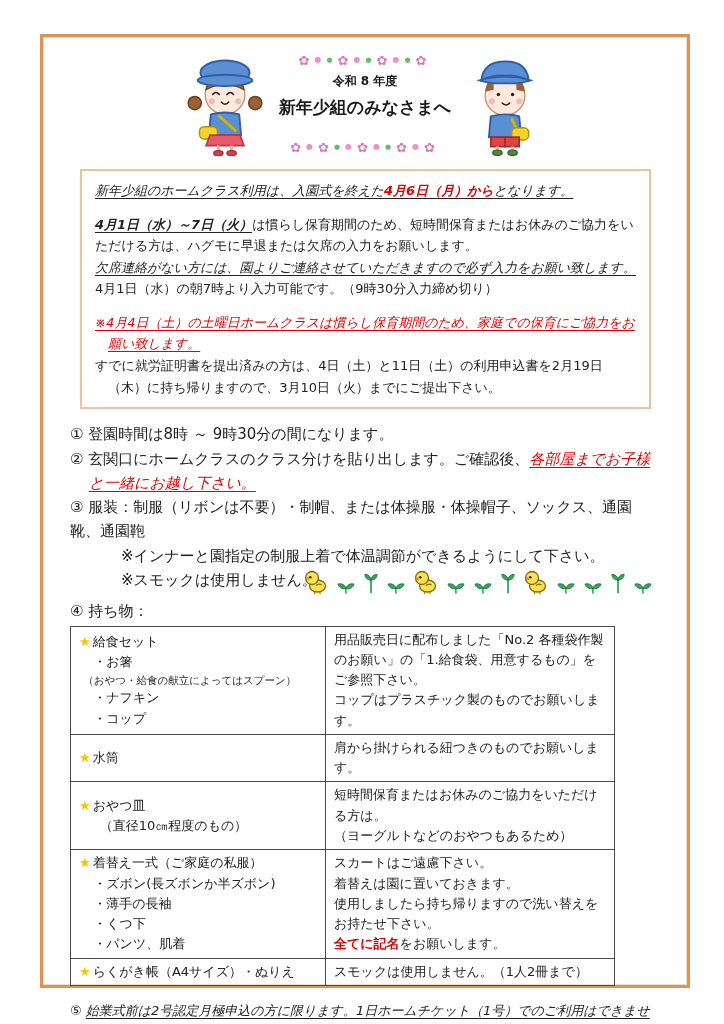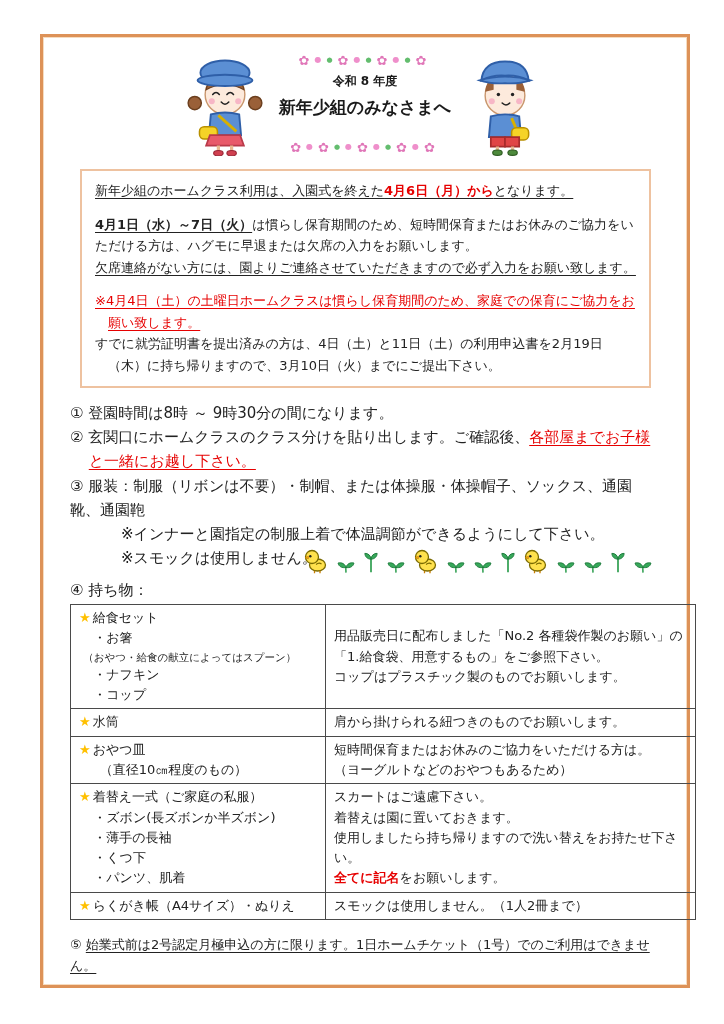--- a/index.html
+++ b/index.html
@@ -24,39 +24,39 @@
   .title1{font-size:12px;margin:3px 0 6px;}
   .title2{font-size:17px;margin-bottom:19px;}
   .kid{flex:0 0 auto;}
   
   .notice-box{
     margin:12px 36px 0 37px;border:2px solid #eec2a0;
     padding:9px 13px;font-size:13px;line-height:1.66;color:#222;
   }
   .notice-box p{margin:0;}
   .vgap{height:12px;}
-  .u{text-decoration:underline;text-underline-offset:3px;}
+  .u{text-decoration:underline;text-underline-offset:3px;font-style:italic;}
   .red{color:#e60000;}
   .b{font-weight:bold;}
   .hang{padding-left:1em;text-indent:-1em;}
   .ind1{padding-left:1em;}
   
   .notes{margin:13px 30px 0 27px;font-size:15px;line-height:1.62;}
   .notes p{margin:0;}
   .note-hang{padding-left:1.25em;text-indent:-1.25em;}
   .sub{padding-left:3.4em;}
   
   .garden{display:flex;align-items:flex-end;gap:7px;justify-content:flex-end;
     margin:-24px 34px 0 0;height:27px;}
   .g{display:inline-block;}
   .g-chick{width:26px;height:26px;}
   .g-sprout{width:20px;height:17px;}
   .g-tall{width:16px;height:24px;}
   
-  .belongings{margin:2px 0 0 27px;border-collapse:collapse;width:626px;table-layout:fixed;}
+  .belongings{margin:2px 0 0 27px;border-collapse:collapse;width:545px;table-layout:fixed;}
   .belongings td{
     border:1.5px solid #4a4a4a;padding:3px 8px;font-size:13px;line-height:1.56;
     vertical-align:middle;
   }
   .belongings .lcol{width:238px;}
   .belongings div{margin:0;}
   .star{color:#ffc000;margin-right:2px;}
   .item{padding-left:1.1em;}
   .small{font-size:10.5px;padding-left:0.4em;}
   .lsub{padding-left:1.6em;}
@@ -145,20 +145,21 @@
         <ellipse cx="53" cy="106.5" rx="5" ry="2.8" fill="#4d8a3c" stroke="#2f5c22" stroke-width="1.2"></ellipse>
       </svg>
     </div>
   </div>
 
   <div class="notice-box">
     <p><span class="u"><span>新年少組のホームクラス利用は、入園式を終えた</span><span class="red b">4月6日（月）から</span><span>となります。</span></span></p>
     <div class="vgap"></div>
     <p><span class="b u">4月1日（水）～7日（火）</span><span>は慣らし保育期間のため、短時間保育またはお休みのご協力をいただける方は、ハグモに早退または欠席の入力をお願いします。</span></p>
     <p class="u">欠席連絡がない方には、園よりご連絡させていただきますので必ず入力をお願い致します。</p>
+    <p>4月1日（水）の朝7時より入力可能です。（9時30分入力締め切り）</p>
     <div class="vgap"></div>
     <p class="red u hang">※4月4日（土）の土曜日ホームクラスは慣らし保育期間のため、家庭での保育にご協力をお願い致します。</p>
     <p class="hang ind1">すでに就労証明書を提出済みの方は、4日（土）と11日（土）の利用申込書を2月19日（木）に持ち帰りますので、3月10日（火）までにご提出下さい。</p>
   </div>
 
   <div class="notes">
     <p>① 登園時間は8時 ～ 9時30分の間になります。</p>
     <p class="note-hang"><span>② 玄関口にホームクラスのクラス分けを貼り出します。ご確認後、</span><span class="red u">各部屋までお子様と一緒にお越し下さい。</span></p>
     <p>③ 服装：制服（リボンは不要）・制帽、または体操服・体操帽子、ソックス、通園靴、通園鞄</p>
     <p class="sub">※インナーと園指定の制服上着で体温調節ができるようにして下さい。</p>

